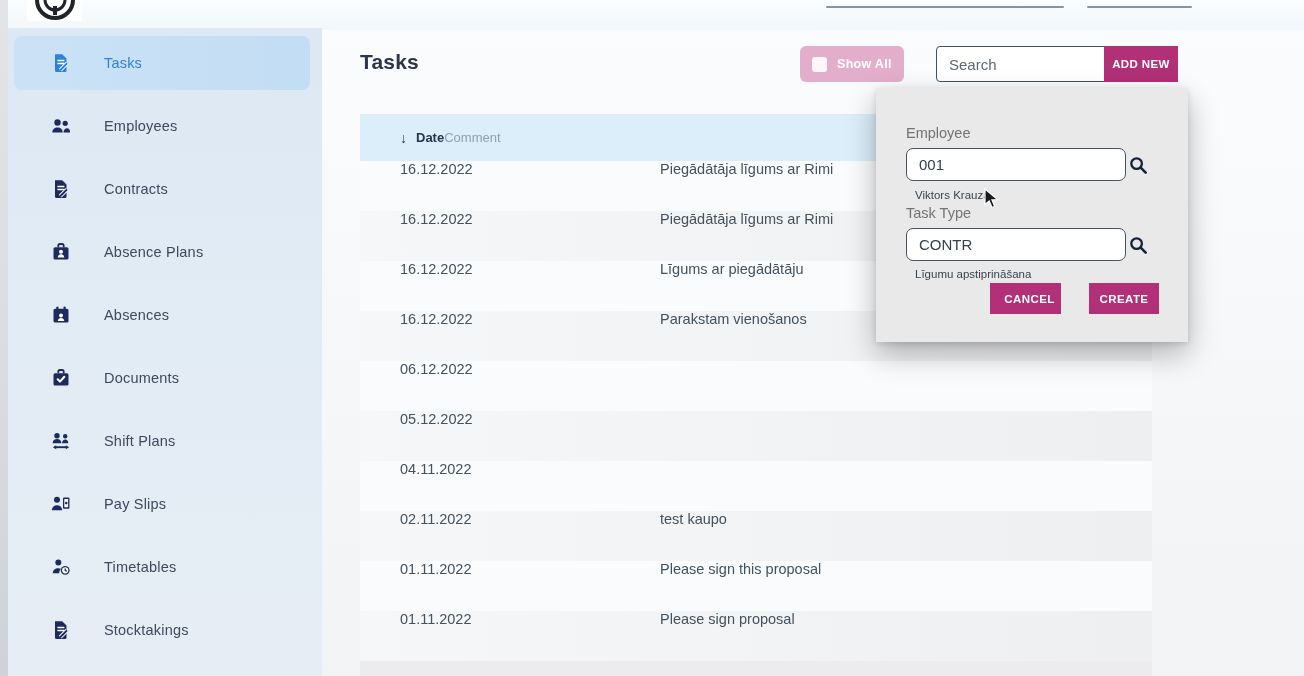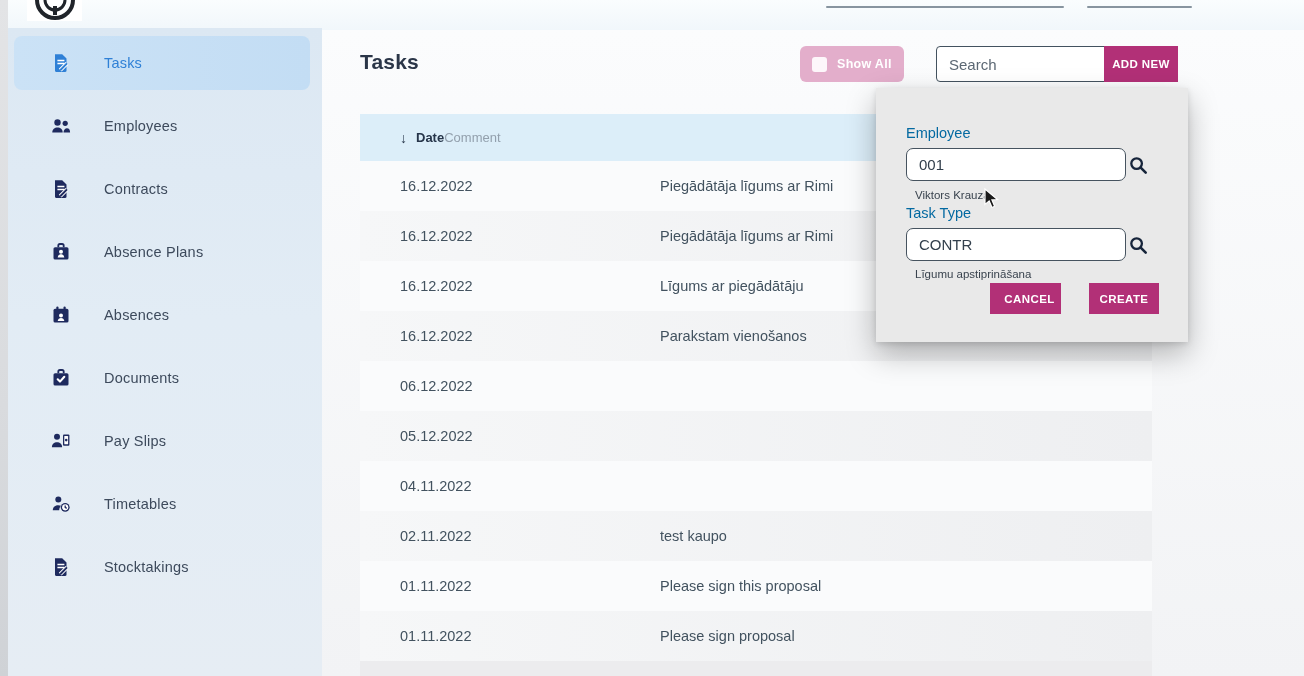--- a/index.html
+++ b/index.html
@@ -64,31 +64,31 @@
     letter-spacing:.4px; }
   .add-new { left:1104px; top:46px; width:74px; height:36px; font-size:11.5px; }
 
   
   .table { left:360px; top:114px; width:792px; }
   .thead { height:47px; background:#dceef9; display:flex; align-items:center; }
   .th-date { display:flex; align-items:center; gap:9px; margin-left:40px;
     font-size:13px; font-weight:bold; color:#26354a; cursor:pointer; }
   .sort-arrow { font-size:14px; color:#2a3a4e; }
   .th-comment { font-size:13px; color:#93a0ad; }
-  .trow { height:50px; display:flex; align-items:center; background:#fafbfc; cursor:pointer; }
+  .trow { height:50px; display:flex; align-items:flex-start; background:#fafbfc; cursor:pointer; }
   .trow.alt { background:linear-gradient(90deg,#f5f6f7 0%,#efk 100%);
     background:linear-gradient(90deg,#f6f7f8 0%,#eeeff1 100%); }
   .td-date { margin-left:40px; width:260px; font-size:14.5px; color:#42525f; }
   .td-comment { font-size:14.5px; color:#42525f; }
   .trow-partial { height:15px; background:#ececee; }
 
   
   .popup { left:876px; top:88px; width:312px; height:254px; background:#e9e9e9;
     box-shadow:0 12px 28px rgba(0,0,0,.28), 0 2px 6px rgba(0,0,0,.12); z-index:5; }
-  .popup .field-label { position:absolute; left:30px; font-size:14.5px; color:#0369a1; }
+  .popup .field-label { position:absolute; left:30px; font-size:14.5px; color:#737373; }
   .pop-input { position:absolute; left:30px; width:220px; height:33px; background:#ffffff;
     border:1.5px solid #46535f; border-radius:7px; padding:0 34px 0 12px; font-size:15px;
     color:#33404d; font-family:"Liberation Sans", sans-serif; }
   .mag { position:absolute; width:19px; height:19px; }
   .helper { position:absolute; left:39px; font-size:11.5px; color:#39434e; }
   .pop-btn { position:absolute; height:31px; font-size:11.5px; }
   .btn-cancel { left:114px; top:195px; width:71px;padding-left:8px; }
   .btn-create { left:213px; top:195px; width:70px; }
 
   .cursor { left:984px; top:188px; z-index:9; pointer-events:none; }
@@ -177,20 +177,34 @@
     <span class="ic">
       <svg viewBox="0 0 22 22">
           <path class="st" d="M8.3 6.2V4.6c0-.9.7-1.6 1.6-1.6h2.2c.9 0 1.6.7 1.6 1.6v1.6" fill="none" stroke-width="1.8"></path>
           <rect class="fl" x="3.5" y="6.2" width="15" height="12.3" rx="1.6"></rect>
           <path d="M7.7 12.3l2.3 2.3 4.3-4.8" stroke="#fff" stroke-width="2.1" fill="none" stroke-linecap="round" stroke-linejoin="round"></path>
         </svg>
     </span>
     <span class="lbl">Documents</span>
   </div>
 
+  <div class="side-item">
+    <span class="ic">
+      <svg viewBox="0 0 22 22">
+          <circle class="fl" cx="7" cy="5.8" r="2.7"></circle>
+          <path class="fl" d="M2.6 13.2c0-2.8 2-4.3 4.4-4.3s4.4 1.5 4.4 4.3z"></path>
+          <circle class="fl" cx="15.2" cy="6.3" r="2.2"></circle>
+          <path class="fl" d="M12 13.2c.2-2.4 1.5-3.7 3.2-3.7 1.8 0 2.9 1.3 3.1 3.7z"></path>
+          <path class="st" d="M5.6 17.2h10.8" stroke-width="1.9" fill="none"></path>
+          <path class="fl" d="M6.2 15.2l-3.4 2 3.4 2z"></path>
+          <path class="fl" d="M15.8 15.2l3.4 2-3.4 2z"></path>
+        </svg>
+    </span>
+    <span class="lbl">Shift Plans</span>
+  </div>
 
   <div class="side-item">
     <span class="ic">
       <svg viewBox="0 0 22 22">
           <circle class="fl" cx="7" cy="6.8" r="3"></circle>
           <path class="fl" d="M1.9 17.3c0-3.3 2.3-5 5.1-5s5.1 1.7 5.1 5z"></path>
           <rect class="fl" x="13" y="4.4" width="6.4" height="11.4" rx="1"></rect>
           <rect x="14.3" y="5.9" width="3.8" height="8.4" rx=".6" fill="#fff"></rect>
           <circle class="fl" cx="16.2" cy="10.1" r="1.3"></circle>
         </svg>

